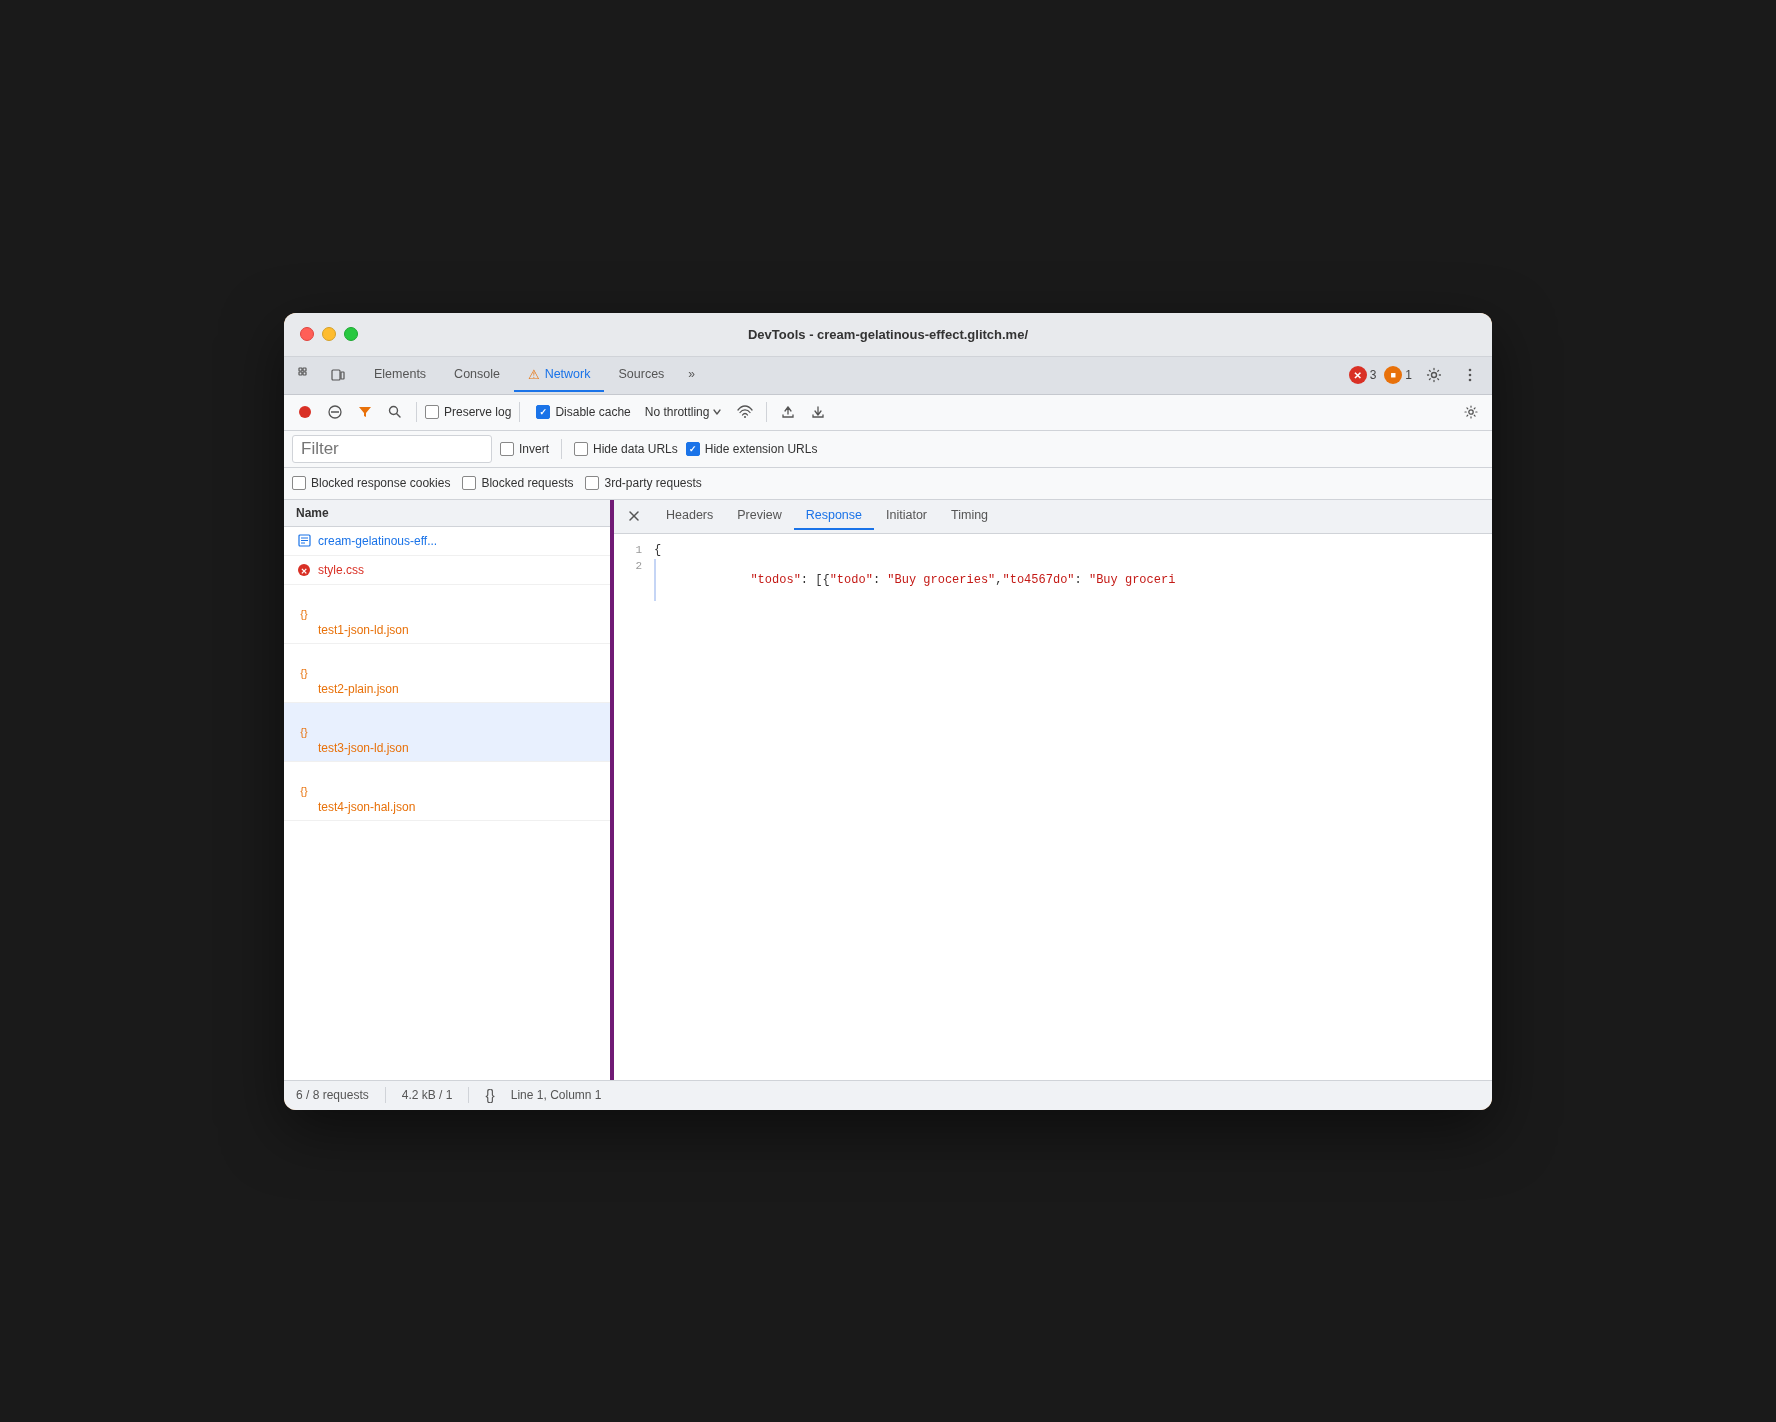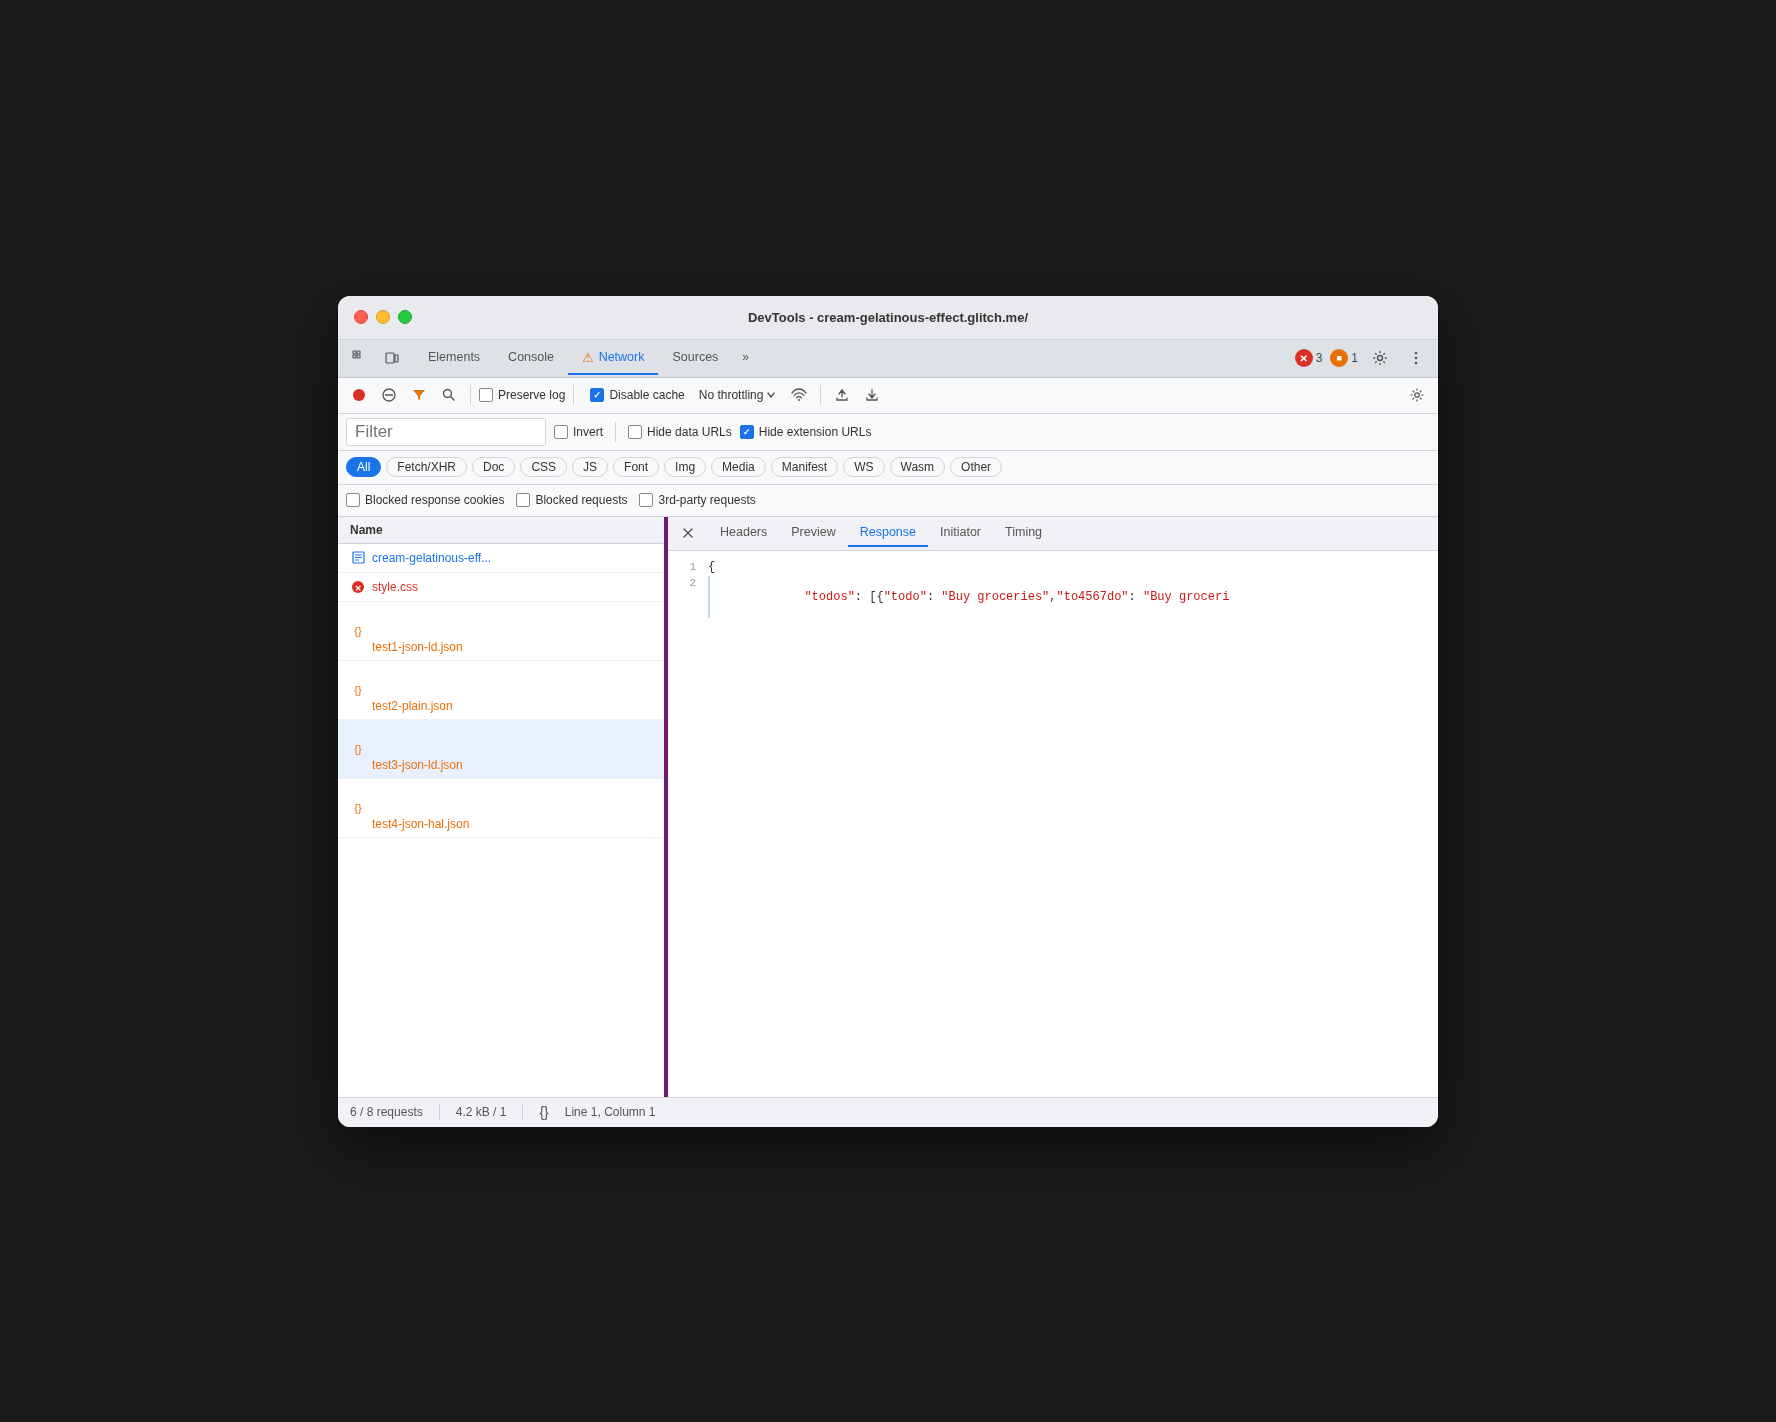--- a/index.html
+++ b/index.html
@@ -5,21 +5,21 @@
     * { box-sizing: border-box; margin: 0; padding: 0; }
     body {
       background: #1a1a1a;
       display: flex;
       justify-content: center;
       align-items: center;
       min-height: 100vh;
       font-family: -apple-system, BlinkMacSystemFont, 'Helvetica Neue', Arial, sans-serif;
     }
     .devtools-window {
-      width: 1100px;
+      width: 1208px;
       background: #fdba74;
       border-radius: 12px;
       overflow: hidden;
       box-shadow: 0 20px 60px rgba(0,0,0,0.5);
     }
     .title-bar {
       background: #e8eaed;
       padding: 14px 16px;
       display: flex;
       align-items: center;
@@ -574,34 +574,20 @@
     <label class="hide-data-label">
       <div class="checkbox"></div>
       <span>Hide data URLs</span>
     </label>
     <label class="hide-ext-label">
       <div class="checkbox checked"></div>
       <span>Hide extension URLs</span>
     </label>
   </div>
 
-  <div class="type-filters">
-    <div class="type-btn active">All</div>
-    <div class="type-btn outlined">Fetch/XHR</div>
-    <div class="type-btn outlined">Doc</div>
-    <div class="type-btn outlined">CSS</div>
-    <div class="type-btn outlined">JS</div>
-    <div class="type-btn outlined">Font</div>
-    <div class="type-btn outlined">Img</div>
-    <div class="type-btn outlined">Media</div>
-    <div class="type-btn outlined">Manifest</div>
-    <div class="type-btn outlined">WS</div>
-    <div class="type-btn outlined">Wasm</div>
-    <div class="type-btn outlined">Other</div>
-  </div>
 
   <div class="extra-filters">
     <label class="extra-filter-label">
       <div class="checkbox"></div>
       <span>Blocked response cookies</span>
     </label>
     <label class="extra-filter-label">
       <div class="checkbox"></div>
       <span>Blocked requests</span>
     </label>

